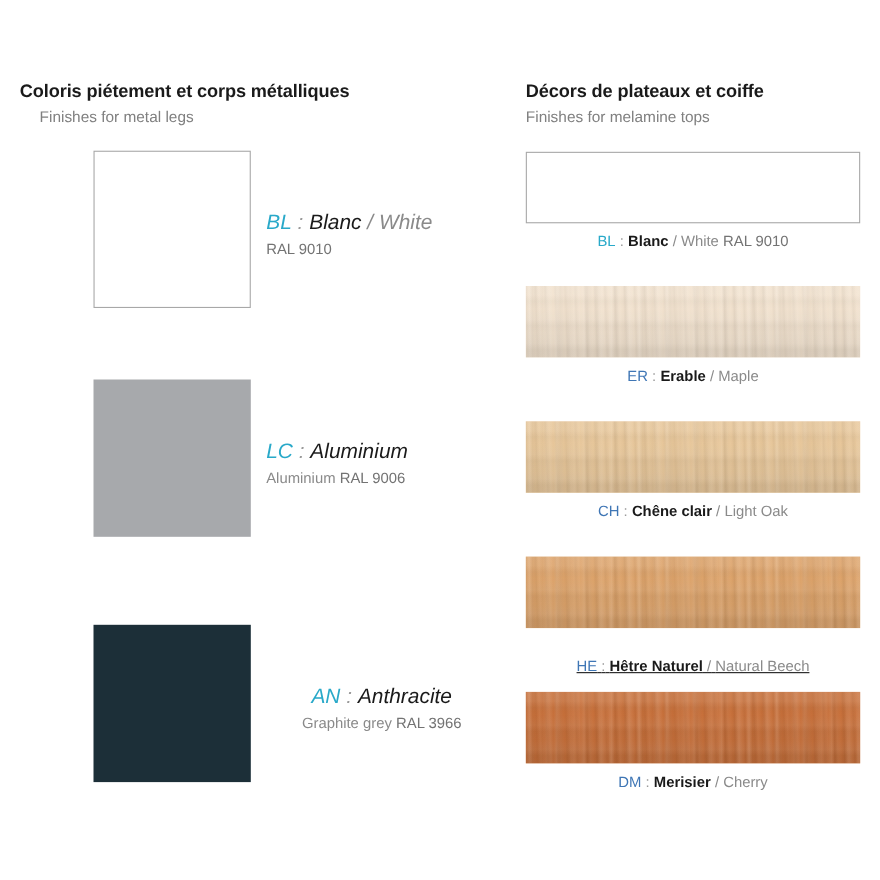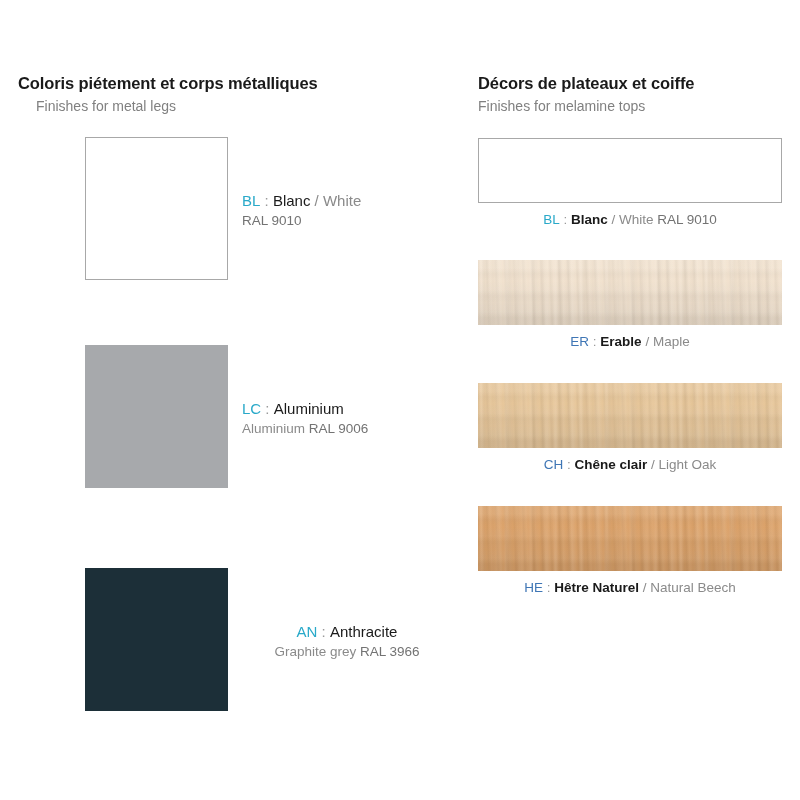--- a/index.html
+++ b/index.html
@@ -70,21 +70,21 @@
     height: 143px;
     box-sizing: border-box;
   }
   .metal-swatch.bordered { border: 1px solid #a8a8a8; }
   .metal-caption {
     position: absolute;
     left: 242px;
     width: 210px;
     line-height: 1.42;
   }
-  .metal-caption .line1 { font-size: 15px; white-space: nowrap; }
+  .metal-caption .line1 { font-size: 19px; white-space: nowrap; font-style: italic; }
   .metal-caption .line2 { font-size: 13.5px; white-space: nowrap; }
 
   
   .top-row { position: absolute; left: 0; width: 340px; }
   .top-swatch {
     position: absolute;
     left: 18px;
     width: 304px;
     box-sizing: border-box;
   }
@@ -226,21 +226,27 @@
 
     <div class="top-row" style="top:383px;">
       <div class="top-swatch wood" style="background:#e8c79a; height:65px; top:0;"></div>
       <div class="top-caption" style="top:74px;">
         <span class="code-blue">CH</span><span>&nbsp;</span><span class="sep">:</span><span>&nbsp;</span><span class="fr">Chêne clair</span><span>&nbsp;</span><span class="en">/</span><span>&nbsp;</span><span class="en">Light Oak</span>
       </div>
     </div>
 
     <div class="top-row" style="top:506px;">
       <div class="top-swatch wood" style="background:#dda36a; height:65px; top:0;"></div>
+      <div class="top-caption" style="top:92px;text-decoration:underline;">
+        <span class="code-blue">HE</span><span>&nbsp;</span><span class="sep">:</span><span>&nbsp;</span><span class="fr">Hêtre Naturel</span><span>&nbsp;</span><span class="en">/</span><span>&nbsp;</span><span class="en">Natural Beech</span>
+      </div>
+    </div>
+
+    <div class="top-row" style="top:629px;">
+      <div class="top-swatch wood" style="background:#c8703a; height:65px; top:0;"></div>
       <div class="top-caption" style="top:74px;">
-        <span class="code-blue">HE</span><span>&nbsp;</span><span class="sep">:</span><span>&nbsp;</span><span class="fr">Hêtre Naturel</span><span>&nbsp;</span><span class="en">/</span><span>&nbsp;</span><span class="en">Natural Beech</span>
-      </div>
-    </div>
-
+        <span class="code-blue">DM</span><span>&nbsp;</span><span class="sep">:</span><span>&nbsp;</span><span class="fr">Merisier</span><span>&nbsp;</span><span class="en">/</span><span>&nbsp;</span><span class="en">Cherry</span>
+      </div>
+    </div>
 
   </div>
 
 </div>
 
 </body></html>

